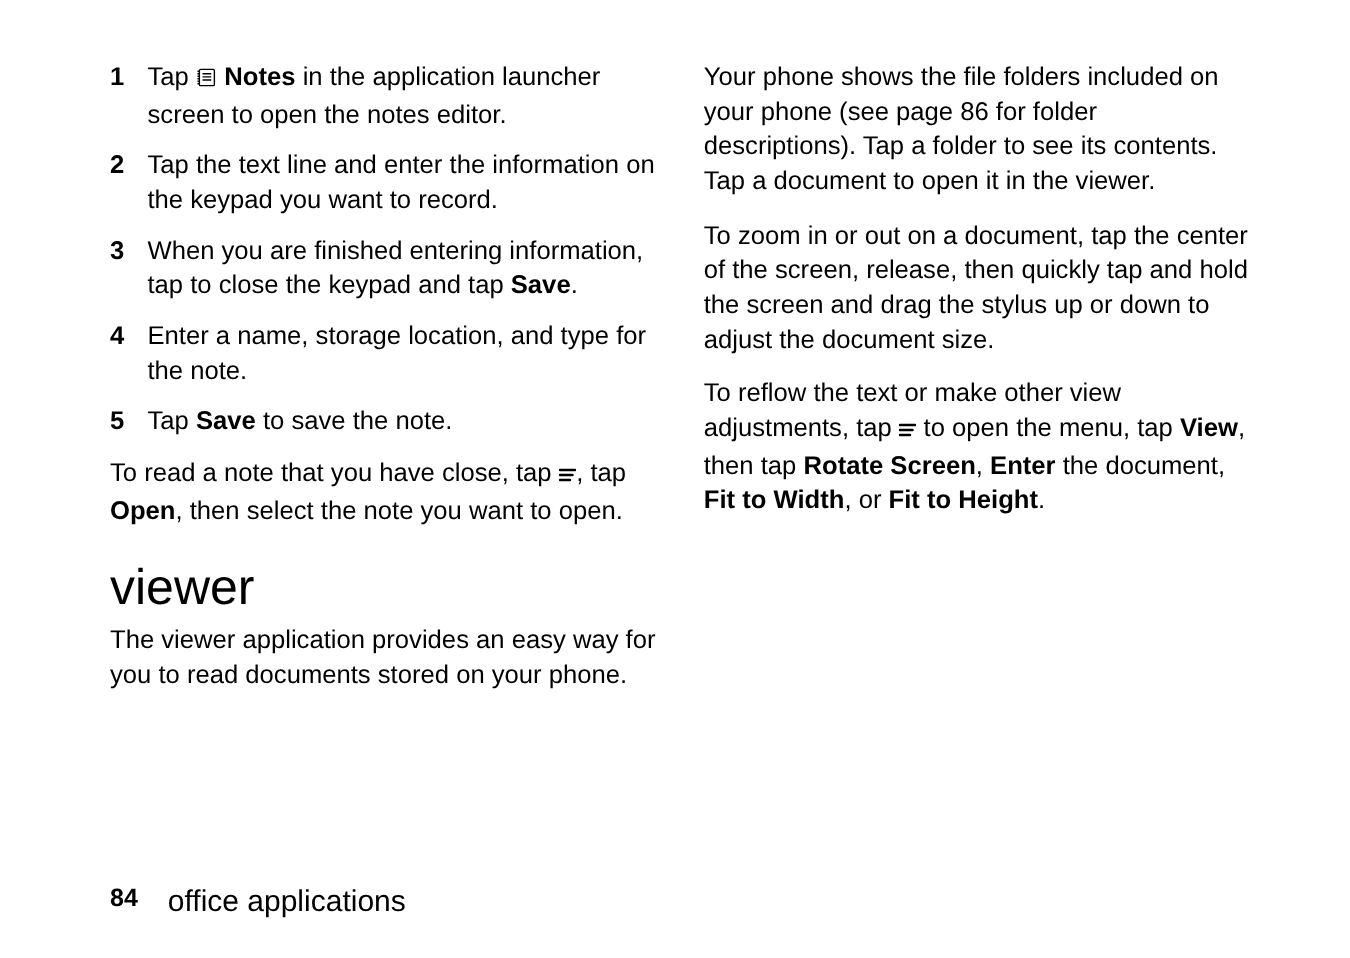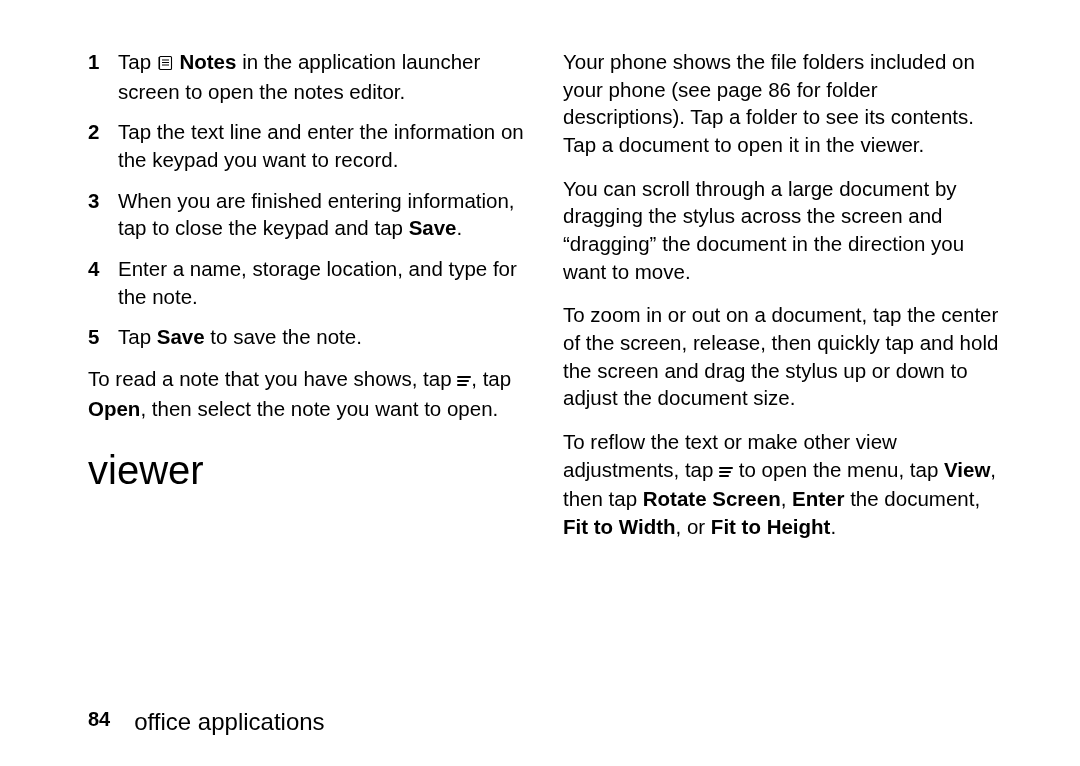--- a/index.html
+++ b/index.html
@@ -124,40 +124,40 @@
         <div class="li">
           <div class="num">5</div>
           <div class="txt">
             <span>Tap </span><span class="cb">Save</span><span> to save the note.</span>
           </div>
         </div>
 
       </div>
 
       <p class="body">
-        <span>To read a note that you have shows, tap </span>
+        <span>To read a note that you have close, tap </span>
         <span class="icon">
           <svg width="14" height="13" viewBox="0 0 14 13">
               <g stroke="#000" stroke-width="2" stroke-linecap="round">
                 <line x1="1" y1="2" x2="13" y2="2"></line>
                 <line x1="1" y1="6" x2="11" y2="6"></line>
                 <line x1="1" y1="10" x2="9" y2="10"></line>
               </g>
             </svg>
         </span><span>, tap </span><span class="cb">Open</span><span>, then select the note you want to open.</span>
       </p>
 
       <h2 class="heading">viewer</h2>
 
+      <p class="body">The viewer application provides an easy way for you to read documents stored on your phone.</p>
     </div>
 
     <div class="col">
 
       <p class="body">Your phone shows the file folders included on your phone (see page 86 for folder descriptions). Tap a folder to see its contents. Tap a document to open it in the viewer.</p>
-      <p class="body">You can scroll through a large document by dragging the stylus across the screen and “dragging” the document in the direction you want to move.</p>
       <p class="body">To zoom in or out on a document, tap the center of the screen, release, then quickly tap and hold the screen and drag the stylus up or down to adjust the document size.</p>
 
       <p class="body">
         <span>To reflow the text or make other view adjustments, tap </span>
         <span class="icon">
           <svg width="14" height="13" viewBox="0 0 14 13">
               <g stroke="#000" stroke-width="2" stroke-linecap="round">
                 <line x1="1" y1="2" x2="13" y2="2"></line>
                 <line x1="1" y1="6" x2="11" y2="6"></line>
                 <line x1="1" y1="10" x2="9" y2="10"></line>

